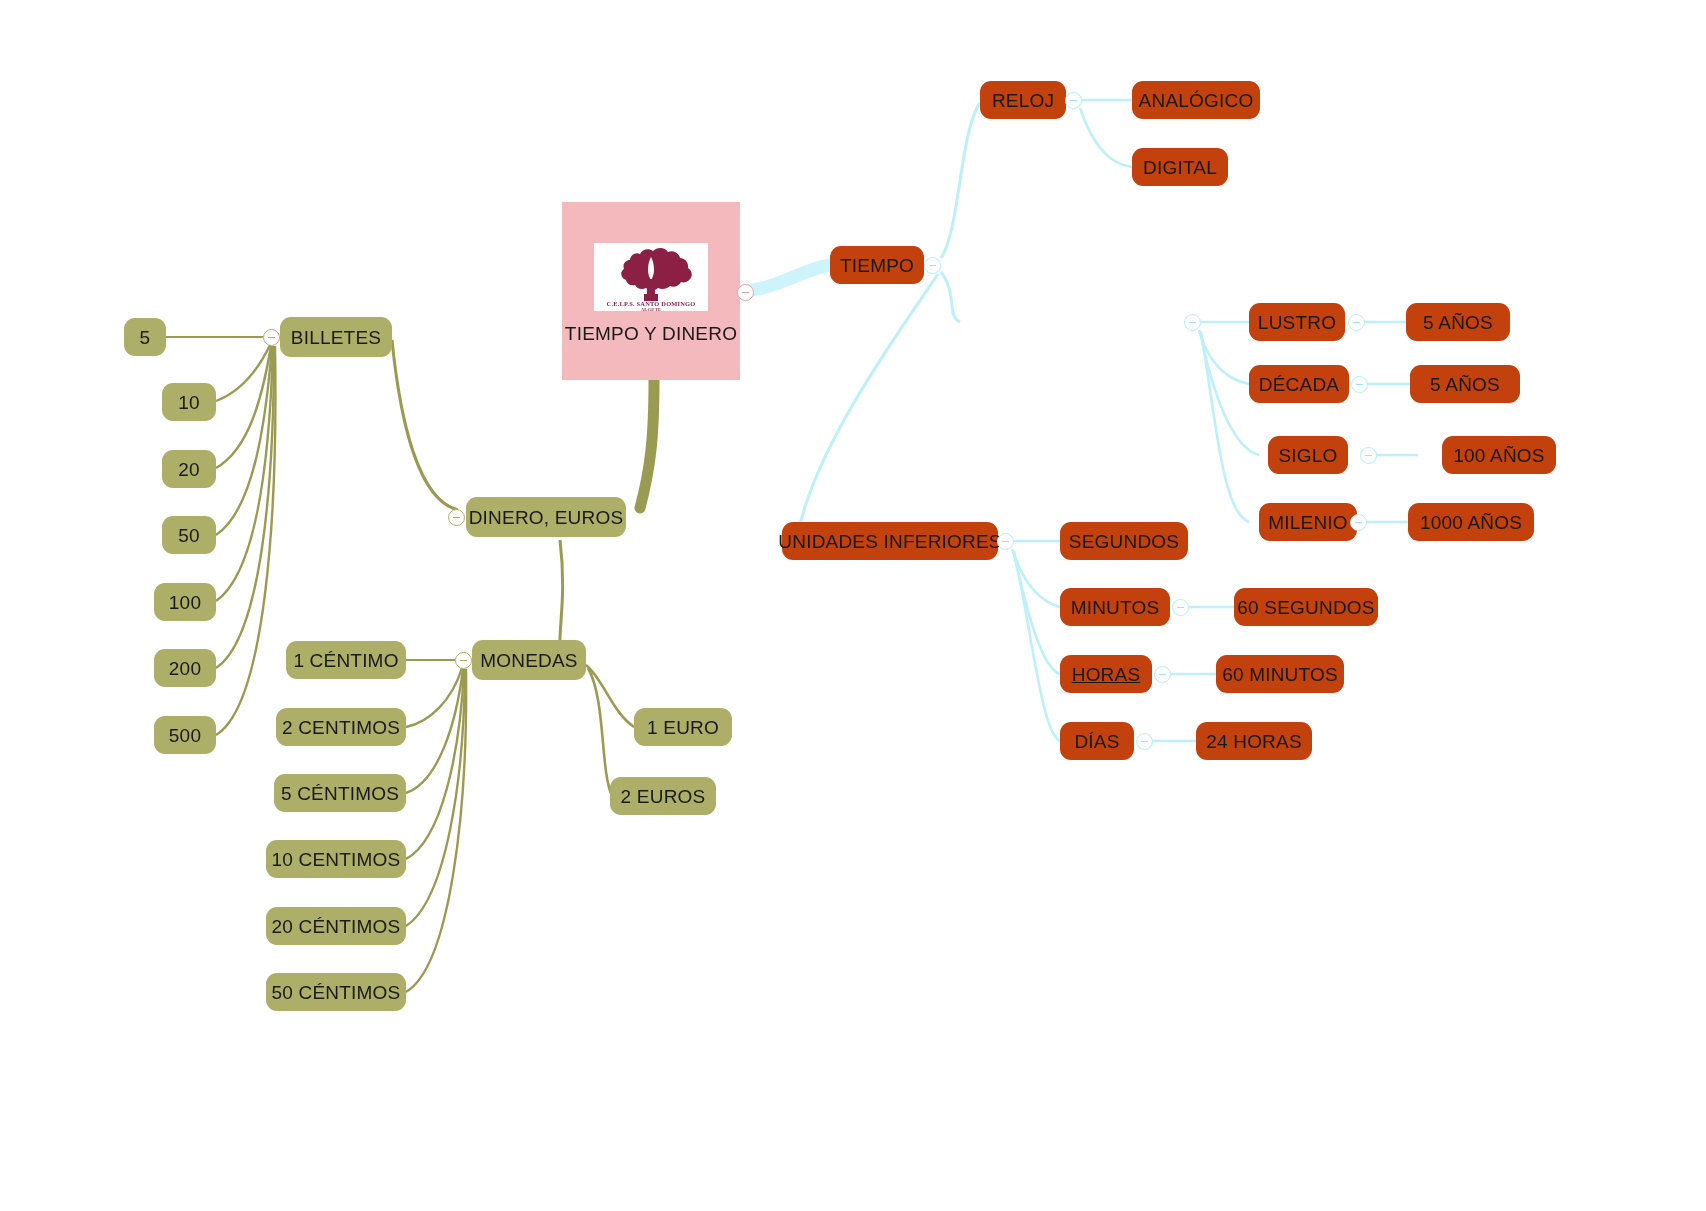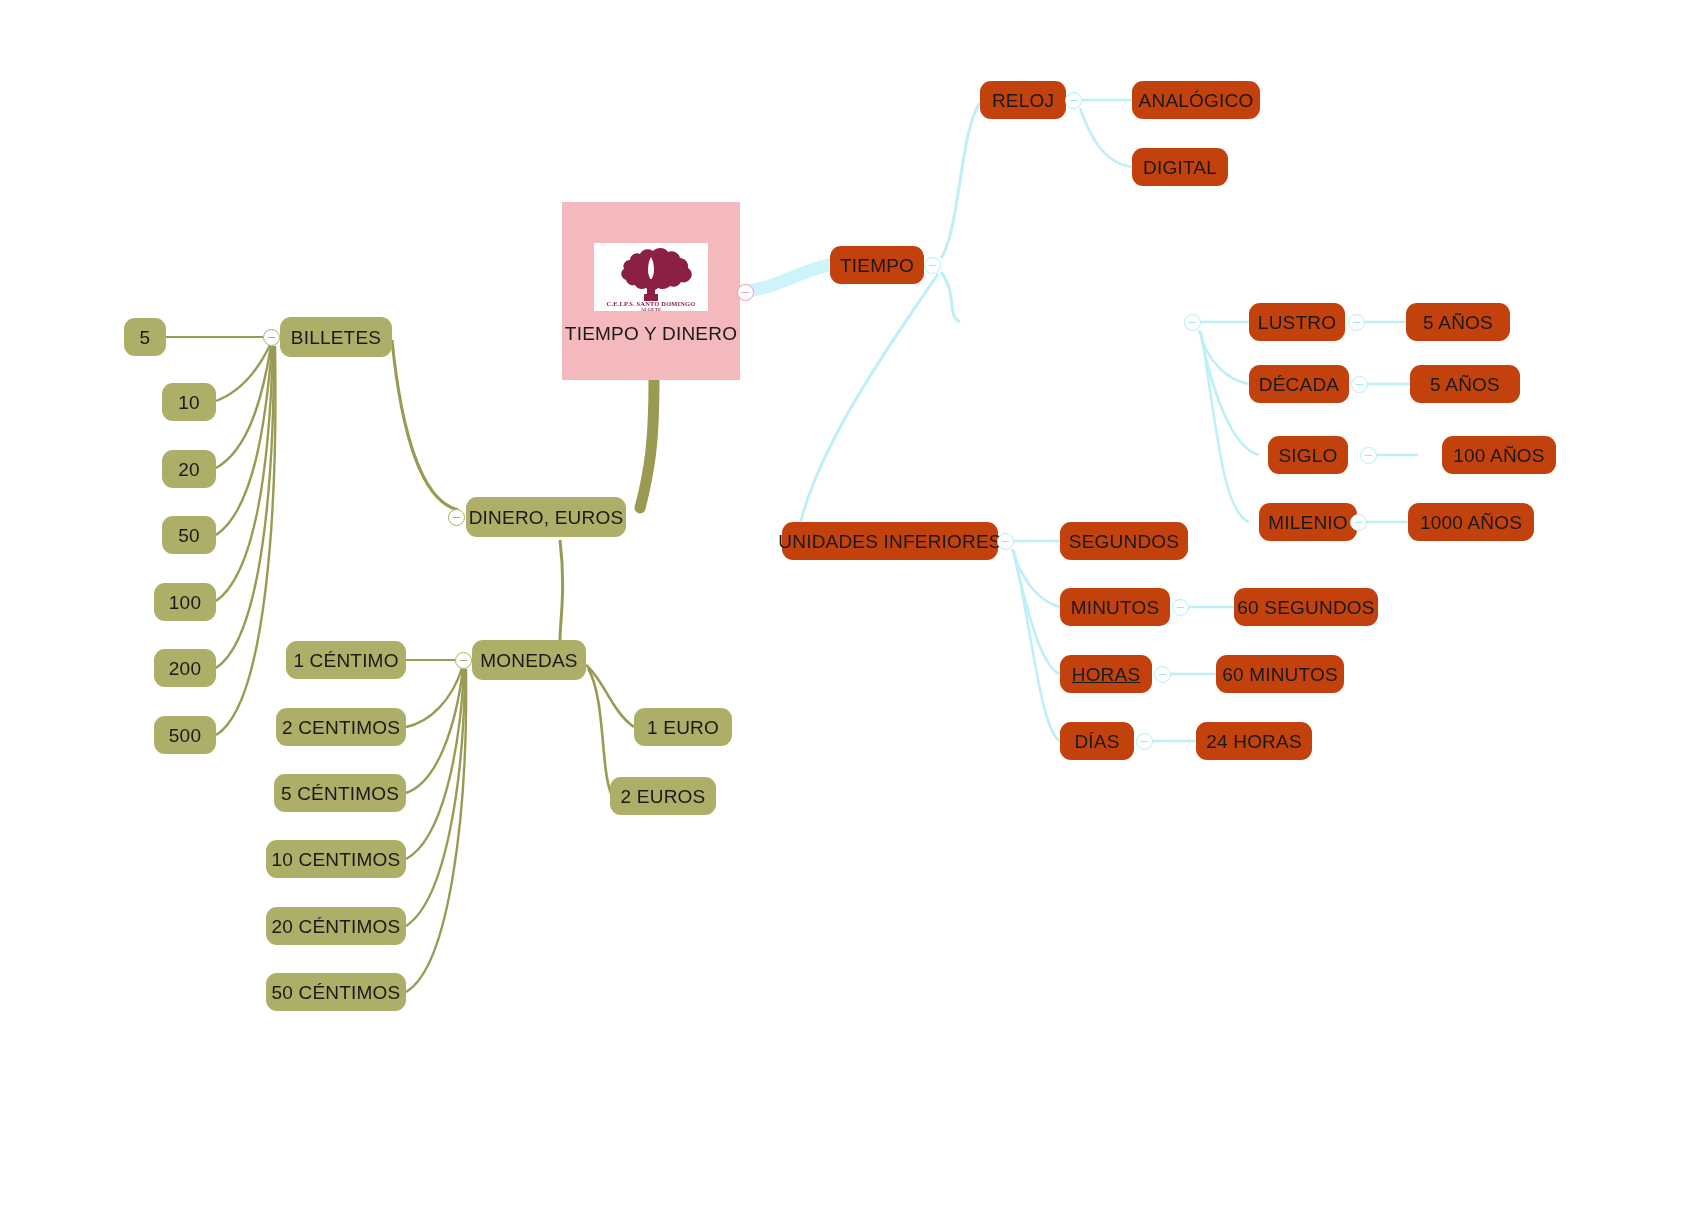--- a/index.html
+++ b/index.html
@@ -298,21 +298,21 @@
 
   <div class="node cyan" style="left:782px; top:522px; width:216px; height:38px;">
     <span>UNIDADES INFERIORES</span>
   </div>
   <div class="collapse cyan" style="left:997px; top:533px;"></div>
 
   <div class="node cyan" style="left:1060px; top:522px; width:128px; height:38px;">
     <span>SEGUNDOS</span>
   </div>
 
-  <div class="node cyan" style="left:1060px; top:588px; width:110px; height:38px;border-radius:10px;">
+  <div class="node cyan" style="left:1060px; top:588px; width:110px; height:38px;">
     <span>MINUTOS</span>
   </div>
   <div class="collapse cyan" style="left:1172px; top:599px;"></div>
   <div class="node cyan" style="left:1234px; top:588px; width:144px; height:38px;">
     <span>60 SEGUNDOS</span>
   </div>
 
   <div class="node cyan" style="left:1060px; top:655px; width:92px; height:38px;text-decoration:underline;">
     <span>HORAS</span>
   </div>

